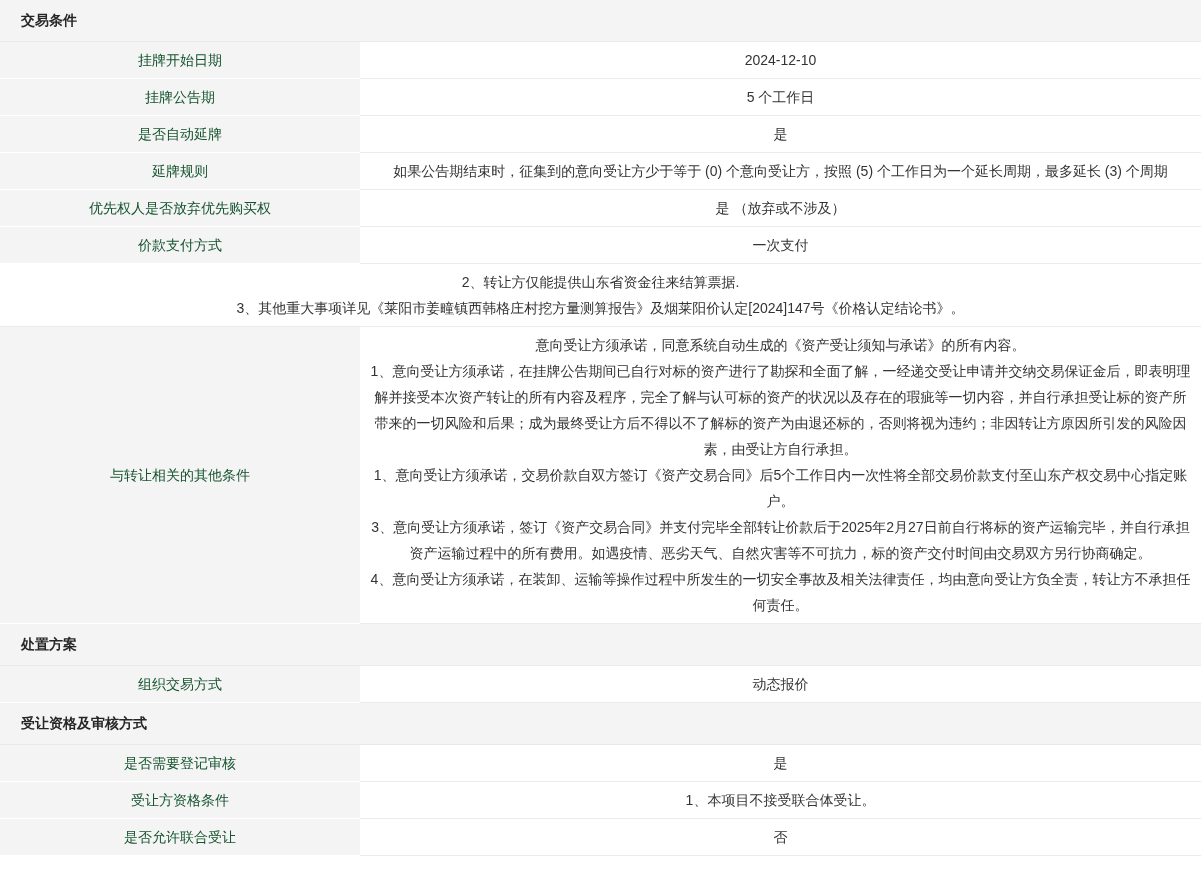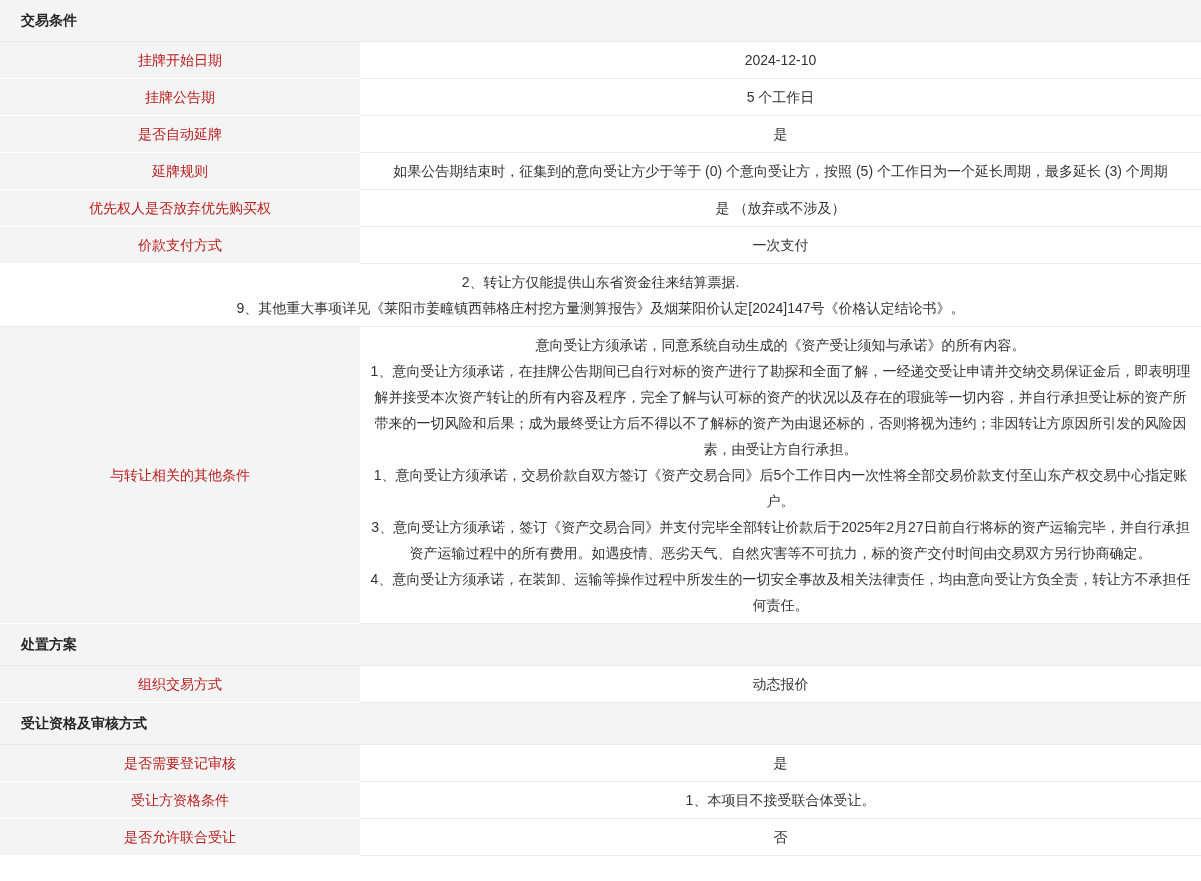--- a/index.html
+++ b/index.html
@@ -33,21 +33,21 @@
     flex: 0 0 360px;
     width: 360px;
     background: #f4f4f5;
     border-bottom: 1px solid #ffffff;
     display: flex;
     align-items: center;
     justify-content: center;
     text-align: center;
     padding: 6px 14px;
     min-height: 36px;
-    color: #b91c1c;
+    color: #14532d;
     line-height: 20px;
   }
   .value-cell {
     flex: 1 1 auto;
     background: #ffffff;
     border-bottom: 1px solid #ebebeb;
     display: flex;
     flex-direction: column;
     justify-content: center;
     padding: 5px 10px;
@@ -97,21 +97,21 @@
     </div>
     <div class="row">
       <div class="label-cell">价款支付方式</div>
       <div class="value-cell">
         <div class="value-line">一次支付</div>
       </div>
     </div>
     <div class="row">
       <div class="value-cell">
         <div class="value-line">2、转让方仅能提供山东省资金往来结算票据.</div>
-        <div class="value-line">9、其他重大事项详见《莱阳市姜疃镇西韩格庄村挖方量测算报告》及烟莱阳价认定[2024]147号《价格认定结论书》。</div>
+        <div class="value-line">3、其他重大事项详见《莱阳市姜疃镇西韩格庄村挖方量测算报告》及烟莱阳价认定[2024]147号《价格认定结论书》。</div>
       </div>
     </div>
     <div class="row">
       <div class="label-cell">与转让相关的其他条件</div>
       <div class="value-cell">
         <div class="value-line">意向受让方须承诺，同意系统自动生成的《资产受让须知与承诺》的所有内容。</div>
         <div class="value-line">1、意向受让方须承诺，在挂牌公告期间已自行对标的资产进行了勘探和全面了解，一经递交受让申请并交纳交易保证金后，即表明理解并接受本次资产转让的所有内容及程序，完全了解与认可标的资产的状况以及存在的瑕疵等一切内容，并自行承担受让标的资产所带来的一切风险和后果；成为最终受让方后不得以不了解标的资产为由退还标的，否则将视为违约；非因转让方原因所引发的风险因素，由受让方自行承担。</div>
         <div class="value-line">1、意向受让方须承诺，交易价款自双方签订《资产交易合同》后5个工作日内一次性将全部交易价款支付至山东产权交易中心指定账户。</div>
         <div class="value-line">3、意向受让方须承诺，签订《资产交易合同》并支付完毕全部转让价款后于2025年2月27日前自行将标的资产运输完毕，并自行承担资产运输过程中的所有费用。如遇疫情、恶劣天气、自然灾害等不可抗力，标的资产交付时间由交易双方另行协商确定。</div>
         <div class="value-line">4、意向受让方须承诺，在装卸、运输等操作过程中所发生的一切安全事故及相关法律责任，均由意向受让方负全责，转让方不承担任何责任。</div>

